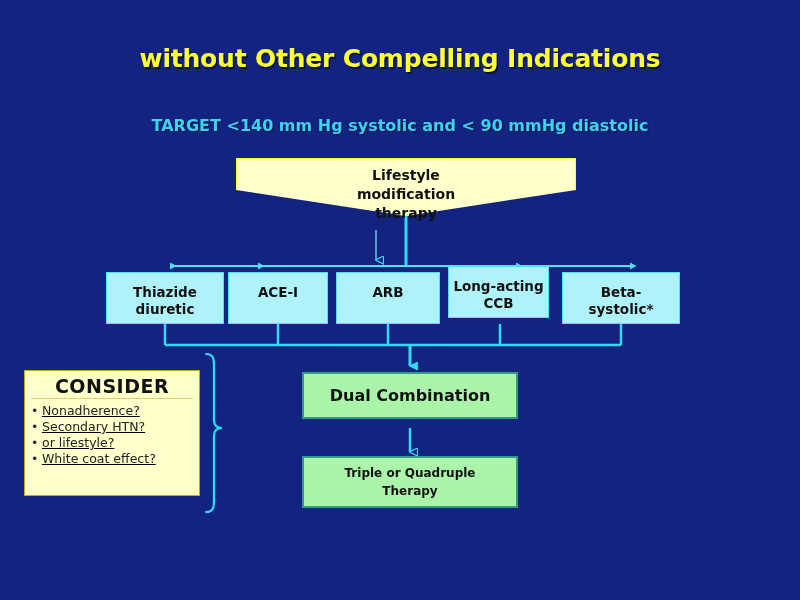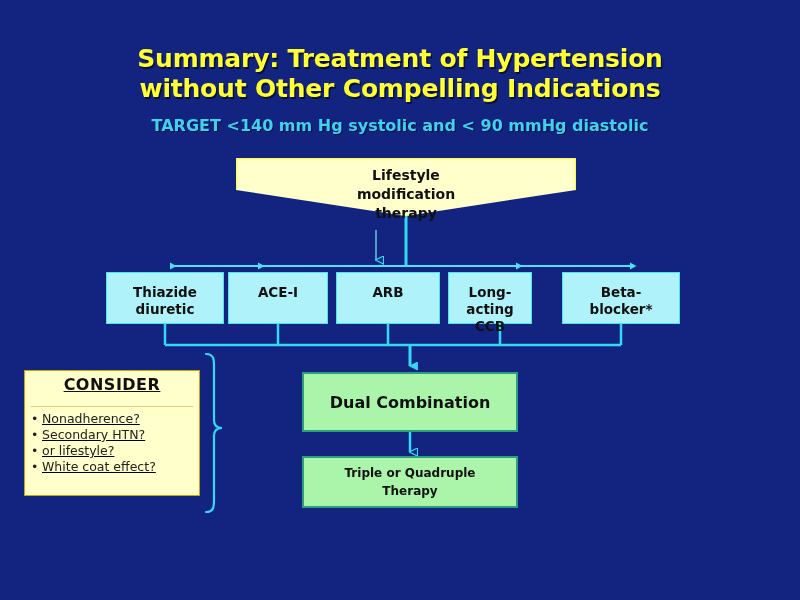--- a/index.html
+++ b/index.html
@@ -114,47 +114,46 @@
     border: 2px solid #2e9e7e;
     box-sizing: border-box;
     color: #111111;
     text-align: center;
     display: flex;
     align-items: center;
     justify-content: center;
     white-space: pre-line;
   }
   #dual-combination {
-    left: 302px; top: 372px; width: 216px; height: 60px;
+    left: 302px; top: 372px; width: 216px; height: 47px;
     font-size: 16px; font-weight: bold;
   }
   #triple-therapy {
     left: 302px; top: 456px; width: 216px; height: 52px;
     font-size: 12px; font-weight: bold; line-height: 18px;
   }
 
   
   #consider-panel {
     position: absolute;
     left: 24px; top: 370px;
     width: 176px; height: 126px;
     background: #ffffcc;
     border: 1.5px solid #c8a800;
     box-sizing: border-box;
     padding: 4px 6px 0 6px;
   }
   #consider-title {
     text-align: center;
     color: #111111;
-    font-size: 16px;
+    font-size: 19px;
     font-weight: bold;
     letter-spacing: 0.5px;
-    padding-bottom: 12px;
+    padding-bottom: 1px;
     border-bottom: 1px solid #e0d070;
-    text-decoration: underline;
   }
   #consider-list {
     list-style: none;
     margin: 4px 0 0 0;
     padding: 0;
     text-decoration: underline;
   }
   #consider-list li {
     color: #222222;
     font-size: 12.5px;
@@ -176,21 +175,20 @@
     width: 800px; height: 600px;
     pointer-events: none;
   }
 </style>
 </head>
 <body>
 
 <div id="slide">
 
   <div class="title">
-    <span>Summary: Treatment of Hypertension</span>
     <span class="line2">without Other Compelling Indications</span>
   </div>
 
   <div class="subtitle">TARGET &lt;140 mm Hg systolic and &lt; 90 mmHg diastolic</div>
 
   <svg id="connectors" viewBox="0 0 800 600" width="800" height="600">
     <defs>
       <marker id="arrowDown" markerWidth="9" markerHeight="9" refX="4.5" refY="8" orient="auto" markerUnits="userSpaceOnUse">
         <path d="M0.5,0.5 L8.5,0.5 L4.5,8.5 Z" fill="#33d9f5" stroke="#33d9f5" stroke-width="0.8"></path>
       </marker>
@@ -246,24 +244,24 @@
     <div class="lifestyle-text">Lifestyle
 modification
 therapy</div>
   </div>
 
   <div id="drug-row">
       <div class="drugbox" id="thiazide-diuretic" style="left: 106px; top: 272px; width: 118px; height: 52px;">Thiazide
 diuretic</div>
       <div class="drugbox" id="ace-i" style="left: 228px; top: 272px; width: 100px; height: 52px;">ACE-I</div>
       <div class="drugbox" id="arb" style="left: 336px; top: 272px; width: 104px; height: 52px;">ARB</div>
-      <div class="drugbox" id="long-acting-ccb" style="left: 448px; top: 272px; width: 84px; height: 52px; text-align: center;">Long-acting
+      <div class="drugbox" id="long-acting-ccb" style="left: 448px; top: 266px; width: 101px; height: 52px; text-align: center;">Long-acting
 CCB</div>
       <div class="drugbox" id="beta-blocker" style="left: 562px; top: 272px; width: 118px; height: 52px;">Beta-
-blocker*</div>
+systolic*</div>
     </div>
 
   <div class="greenbox" id="dual-combination">Dual Combination</div>
 
   <div class="greenbox" id="triple-therapy">Triple or Quadruple
 Therapy</div>
 
   <div id="consider-panel">
     <div id="consider-title">CONSIDER</div>
     <ul id="consider-list">

